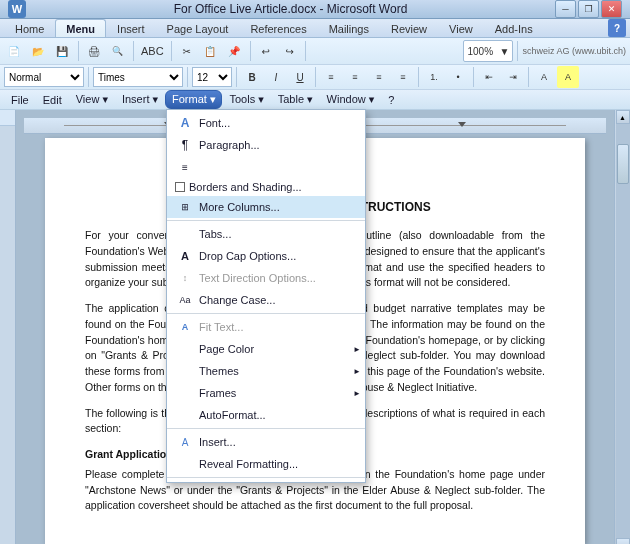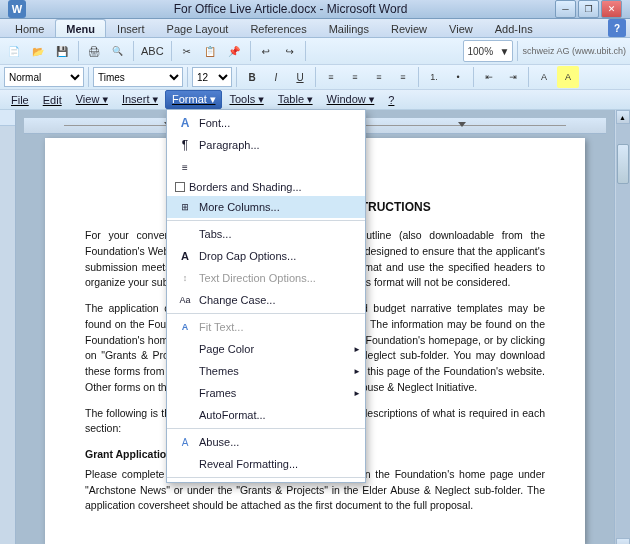--- a/index.html
+++ b/index.html
@@ -120,34 +120,34 @@
     
     .menu-bar {
       background: linear-gradient(to bottom, #e4f0fc, #d0e4f4);
       height: 22px;
       display: flex;
       align-items: center;
       padding: 0 4px;
       border-bottom: 1px solid #b8d0e4;
       position: relative;
       z-index: 100;
-      text-decoration: underline;
     }
     .menu-item {
       padding: 2px 6px;
       cursor: pointer;
       font-size: 11px;
       color: #1a1a2e;
       border: 1px solid transparent;
       border-radius: 2px;
     }
     .menu-item:hover, .menu-item.active {
       background: #5080d0;
       color: white;
       border-color: #3060b0;
+      border-radius: 6px;
     }
     .menu-item.active {
       background: linear-gradient(to bottom, #5080d0, #3060b0);
     }
 
     
     .dropdown-overlay {
       position: absolute;
       top: 22px;
       left: 0;
@@ -448,21 +448,21 @@
 
         <div class="dropdown-item">
           <div class="icon-area"></div>
           <span>AutoFormat...</span>
         </div>
 
         <div class="dropdown-separator"></div>
 
         <div class="dropdown-item">
           <div class="icon-area" style="font-size:10px; color:#4a7fd0;">A</div>
-          <span>Abuse...</span>
+          <span>Insert...</span>
         </div>
 
         <div class="dropdown-item">
           <div class="icon-area"></div>
           <span>Reveal Formatting...</span>
         </div>
 
         <div class="dropdown-separator"></div>
 
       </div>

